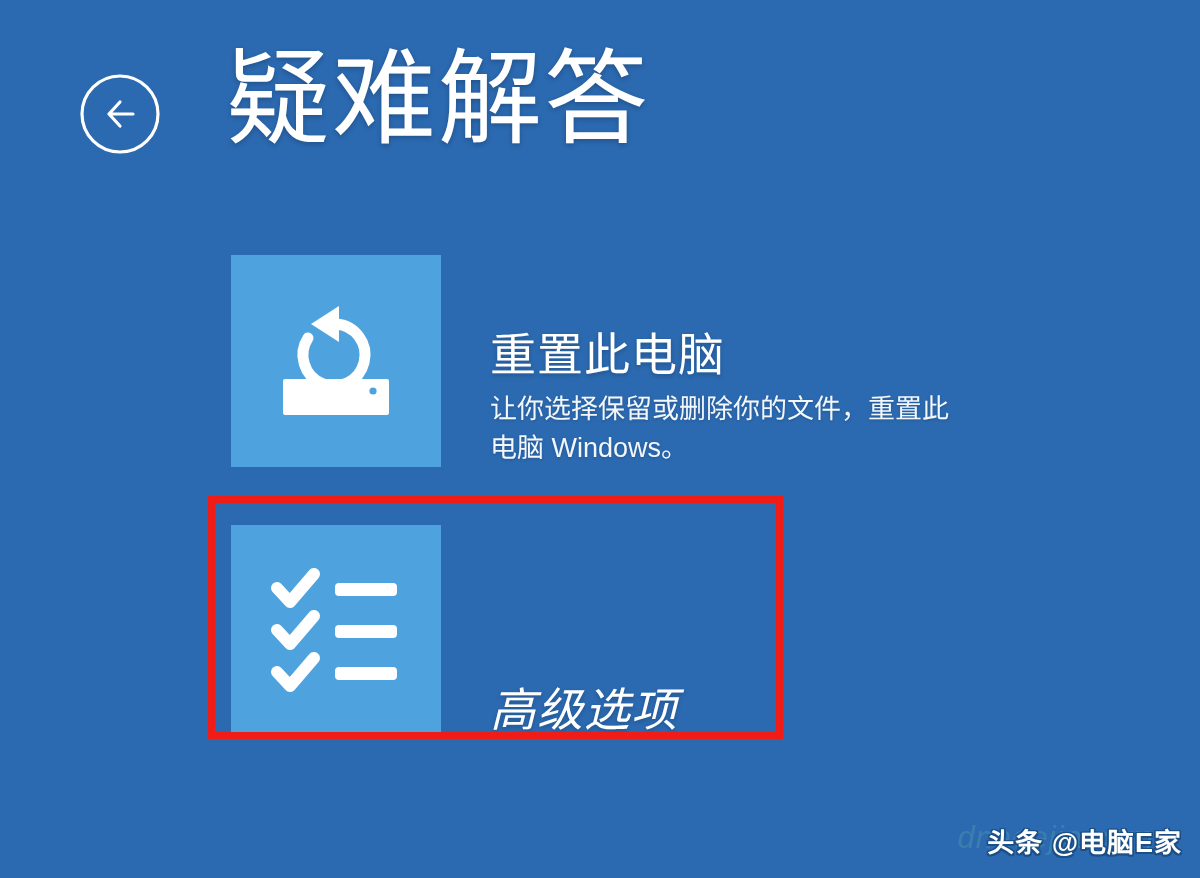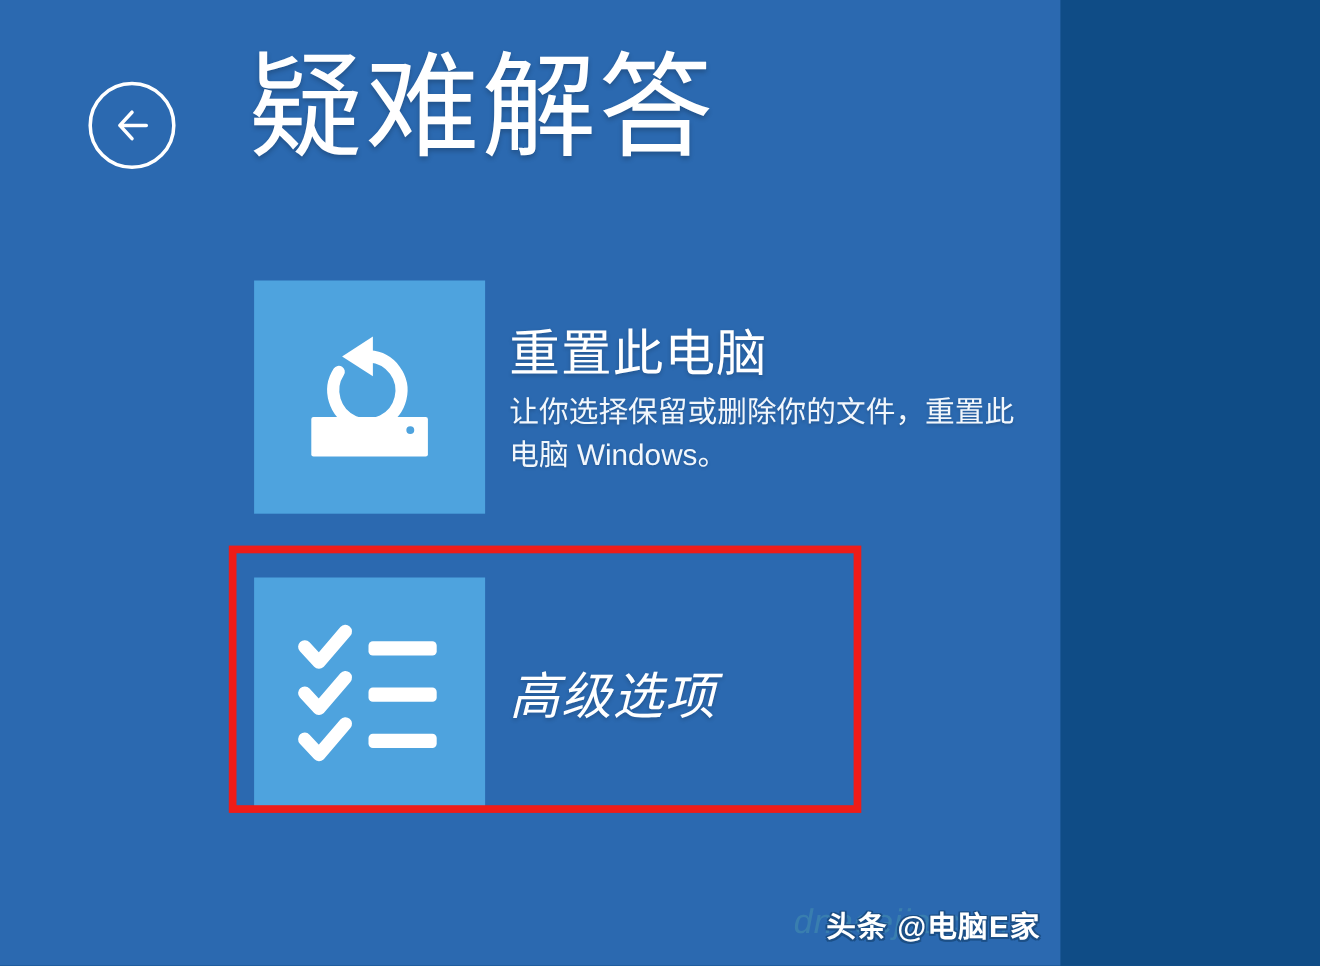--- a/index.html
+++ b/index.html
@@ -6,21 +6,21 @@
   html, body {
     margin: 0;
     padding: 0;
     background: #0f4c86;
   }
   body {
     font-family: "Liberation Sans", "DejaVu Sans", sans-serif;
   }
   #screen {
     position: relative;
-    width: 964px;
+    width: 1200px;
     height: 878px;
     overflow: hidden;
     background: #2b69b0;
     color: #ffffff;
     -webkit-font-smoothing: antialiased;
   }
 
   
   .header {
     position: absolute;
@@ -55,21 +55,22 @@
   
   .options {
     position: absolute;
     left: 0;
     top: 215px;
     width: 100%;
   }
   .option-row {
     position: absolute;
     display: flex;
-    align-items: center;
+    align-items: flex-end;
+    gap: 27px;
   }
   .option-row.reset   { left: 231px; top: 40px;  }
   .option-row.advanced{ left: 231px; top: 310px; font-style: italic; }
 
   .option-tile {
     flex: 0 0 auto;
     background: #4ea3de;
     display: flex;
     align-items: center;
     justify-content: center;

